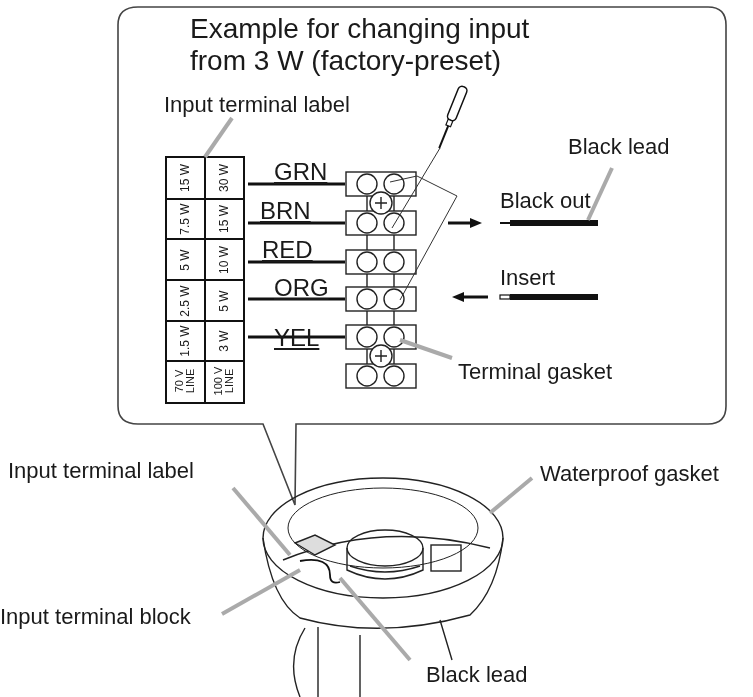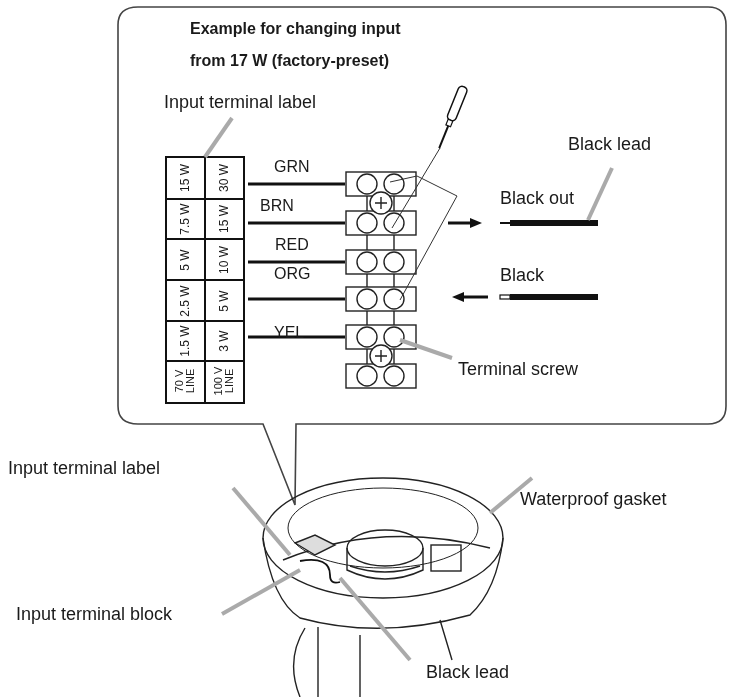--- a/index.html
+++ b/index.html
@@ -1,22 +1,22 @@
 <!DOCTYPE html>
 <html><head>
 <meta charset="utf-8">
 <style>
   html, body { margin: 0; padding: 0; background: #ffffff; }
   body { width: 753px; height: 697px; position: relative; overflow: hidden;
          font-family: "Liberation Sans", sans-serif; color: #1a1a1a; }
   svg { position: absolute; left: 0; top: 0; }
   .t { position: absolute; white-space: nowrap; font-family: "Liberation Sans", sans-serif; }
-  .label { font-size: 18px; }
-  .title { font-size: 16px; font-weight: bold; line-height: 30px; }
-  .wire { font-size: 16px; }
+  .label { font-size: 22px; }
+  .title { font-size: 28px; font-weight: normal; line-height: 30px; }
+  .wire { font-size: 24px; text-decoration: underline; }
   .cell { position: absolute; font-size: 12px; transform: rotate(-90deg); transform-origin: center; white-space: nowrap; text-align: center; line-height: 12px; }
 </style>
 </head>
 <body>
 
 <svg width="753" height="697" viewBox="0 0 753 697">
 
   <path d="M138,7 H708 Q726,7 726,25 V406 Q726,424 708,424 H296 L295,505 L263,424 H138 Q118,424 118,406 V25 Q118,7 138,7 Z" fill="#fff" stroke="#444" stroke-width="1.6"></path>
 
   <g stroke="#111" stroke-width="2" fill="none">
@@ -105,42 +105,42 @@
     <path d="M295,543 l20,-8 l20,10 l-20,10 z" fill="#ddd"></path>
     <path d="M300,561 Q330,556 330,575 Q330,585 340,582" stroke="#111" stroke-width="1.8"></path>
   </g>
   <line x1="233" y1="488" x2="290" y2="555" stroke="#aaa" stroke-width="4"></line>
   <line x1="222" y1="614" x2="300" y2="570" stroke="#aaa" stroke-width="4"></line>
   <line x1="410" y1="660" x2="340" y2="578" stroke="#aaa" stroke-width="4"></line>
   <line x1="532" y1="478" x2="490" y2="513" stroke="#aaa" stroke-width="4"></line>
 </svg>
 
 <div class="t title" style="left:190px; top:14px;">Example for changing input</div>
-<div class="t title" style="left:190px; top:46px;">from 17 W (factory-preset)</div>
+<div class="t title" style="left:190px; top:46px;">from 3 W (factory-preset)</div>
 <div class="t label" style="left:164px; top:92px;">Input terminal label</div>
 <div class="t label" style="left:568px; top:134px;">Black lead</div>
 <div class="t label" style="left:500px; top:188px;">Black out</div>
-<div class="t label" style="left:500px; top:265px;">Black</div>
-<div class="t label" style="left:458px; top:359px;">Terminal screw</div>
+<div class="t label" style="left:500px; top:265px;">Insert</div>
+<div class="t label" style="left:458px; top:359px;">Terminal gasket</div>
 
 <div class="t wire" style="left:274px; top:158px;">GRN</div>
 <div class="t wire" style="left:260px; top:197px;">BRN</div>
-<div class="t wire" style="left:275px; top:236px;">RED</div>
-<div class="t wire" style="left:274px; top:265px;">ORG</div>
+<div class="t wire" style="left:262px; top:236px;">RED</div>
+<div class="t wire" style="left:274px; top:274px;">ORG</div>
 <div class="t wire" style="left:274px; top:324px;">YEL</div>
 
 <div class="cell" style="left:160px; top:172px; width:50px;">15 W</div>
 <div class="cell" style="left:160px; top:213px; width:50px;">7.5 W</div>
 <div class="cell" style="left:160px; top:254px; width:50px;">5 W</div>
 <div class="cell" style="left:160px; top:295px; width:50px;">2.5 W</div>
 <div class="cell" style="left:160px; top:335px; width:50px;">1.5 W</div>
 <div class="cell" style="left:199px; top:172px; width:50px;">30 W</div>
 <div class="cell" style="left:199px; top:213px; width:50px;">15 W</div>
 <div class="cell" style="left:199px; top:254px; width:50px;">10 W</div>
 <div class="cell" style="left:199px; top:295px; width:50px;">5 W</div>
 <div class="cell" style="left:199px; top:335px; width:50px;">3 W</div>
 <div class="cell" style="left:165px; top:370px; width:40px; white-space:normal; font-size:11px; line-height:11px;">70 V LINE</div>
 <div class="cell" style="left:204px; top:370px; width:40px; white-space:normal; font-size:11px; line-height:11px;">100 V LINE</div>
 
 <div class="t label" style="left:8px; top:458px;">Input terminal label</div>
-<div class="t label" style="left:520px; top:461px;margin-top:28px;">Waterproof gasket</div>
-<div class="t label" style="left:0px; top:604px;margin-left:16px;">Input terminal block</div>
+<div class="t label" style="left:540px; top:461px;">Waterproof gasket</div>
+<div class="t label" style="left:0px; top:604px;">Input terminal block</div>
 <div class="t label" style="left:426px; top:662px;">Black lead</div>
 
 </body></html>

